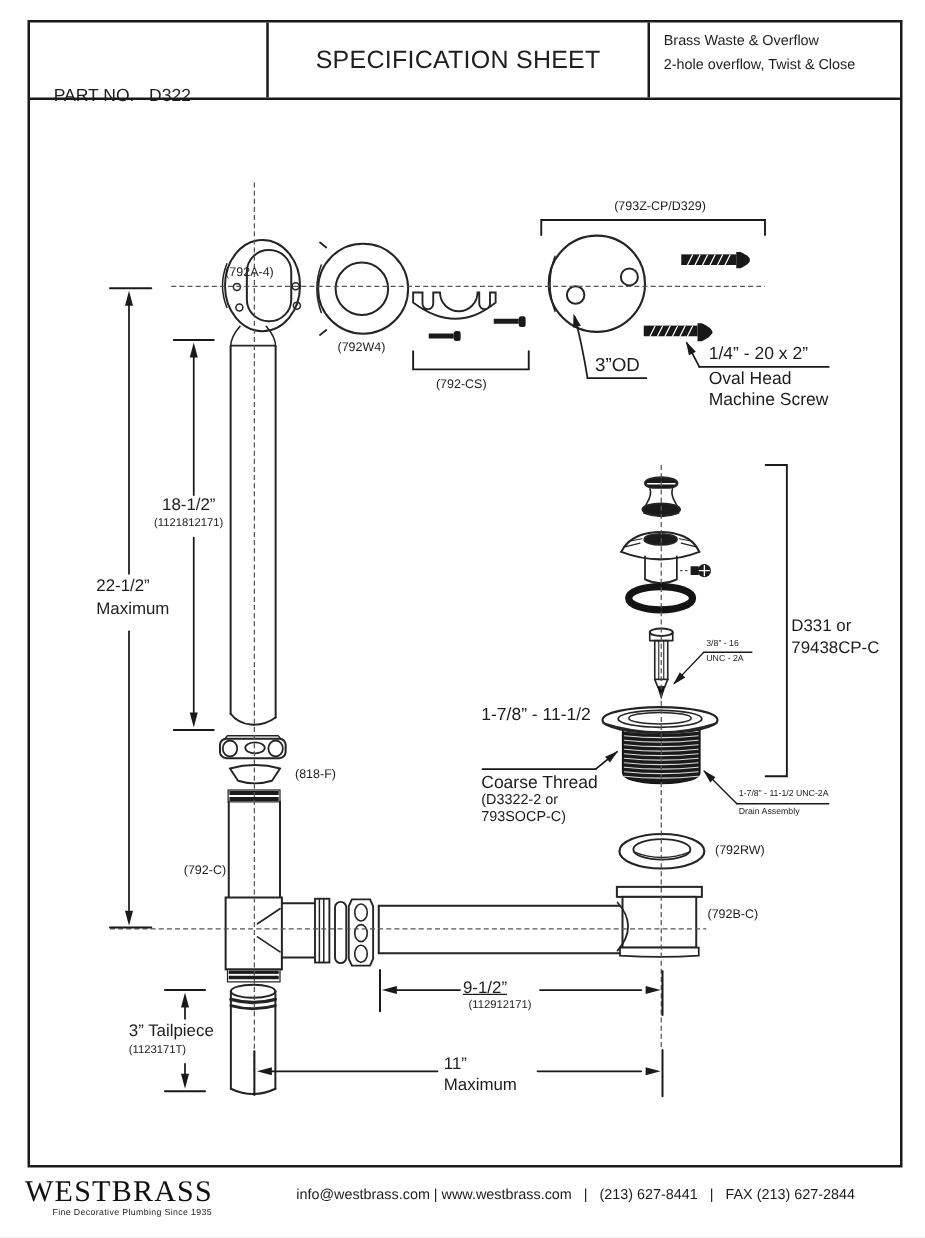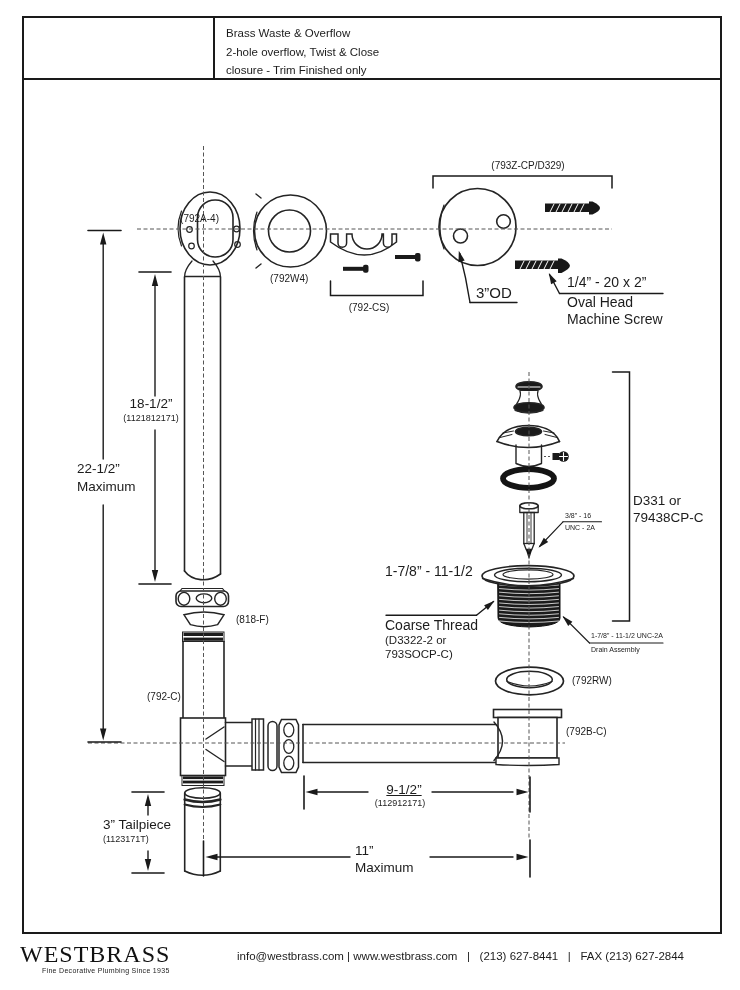--- a/index.html
+++ b/index.html
@@ -29,25 +29,28 @@
   .contact{position:absolute;left:237px;top:950px;font-size:11.5px;white-space:pre;color:#1c1c1c;text-align:center;}
 </style>
 </head>
 <body>
 
 <div class="sheet">
 
   <div class="frame">
     <div class="hdr">
       <div class="hcell c1">
+        <div>PART NO.   D322</div>
+      </div>
+      <div class="hcell c2">
+        <div class="title">SPECIFICATION SHEET</div>
       </div>
       <div class="hcell c3">
         <div>Brass Waste &amp; Overflow</div>
         <div>2-hole overflow, Twist &amp; Close</div>
-        <div>closure - Trim Finished only</div>
       </div>
     </div>
   </div>
 
   <svg class="art" width="740" height="990" viewBox="0 0 740 990">
     <g stroke="#242424" stroke-width="1.6" fill="none" stroke-linecap="round">
 
       <g>
         <ellipse cx="210" cy="228.5" rx="30" ry="36.5" fill="#fff"></ellipse>
         <path d="M181.5,211 Q174.5,228.5 181.5,246" stroke-width="1.2"></path>
@@ -318,21 +321,21 @@
   <div class="lbl s7" style="left:565px;top:511px;">3/8” - 16</div>
   <div class="lbl s7" style="left:565px;top:523px;">UNC - 2A</div>
   <div class="lbl s14" style="left:385px;top:563px;">1-7/8” - 11-1/2</div>
   <div class="lbl s14" style="left:385px;top:617px;">Coarse Thread</div>
   <div class="lbl s11" style="left:385px;top:633px;text-align:center;">(D3322-2 or</div>
   <div class="lbl s11" style="left:385px;top:647px;">793SOCP-C)</div>
   <div class="lbl s7" style="left:591px;top:631px;">1-7/8” - 11-1/2 UNC-2A</div>
   <div class="lbl s7" style="left:591px;top:645px;">Drain Assembly</div>
   <div class="lbl s10" style="left:572px;top:674px;">(792RW)</div>
   <div class="lbl s10" style="left:566px;top:725px;">(792B-C)</div>
-  <div class="lbl s13 ctr" style="left:372px;top:782px;width:64px;text-decoration:underline;">9-1/2”</div>
+  <div class="lbl s13 ctr" style="left:356px;top:782px;width:64px;text-decoration:underline;">9-1/2”</div>
   <div class="lbl s9 ctr" style="left:364px;top:798px;width:72px;">(112912171)</div>
   <div class="lbl s13" style="left:103px;top:817px;">3” Tailpiece</div>
   <div class="lbl s9" style="left:103px;top:834px;">(1123171T)</div>
   <div class="lbl s13" style="left:355px;top:843px;">11”</div>
   <div class="lbl s13" style="left:355px;top:860px;">Maximum</div>
 
   <div class="brand">WESTBRASS</div>
   <div class="tagline">Fine Decorative Plumbing Since 1935</div>
   <div class="contact">info@westbrass.com | www.westbrass.com   |   (213) 627-8441   |   FAX (213) 627-2844</div>
 

